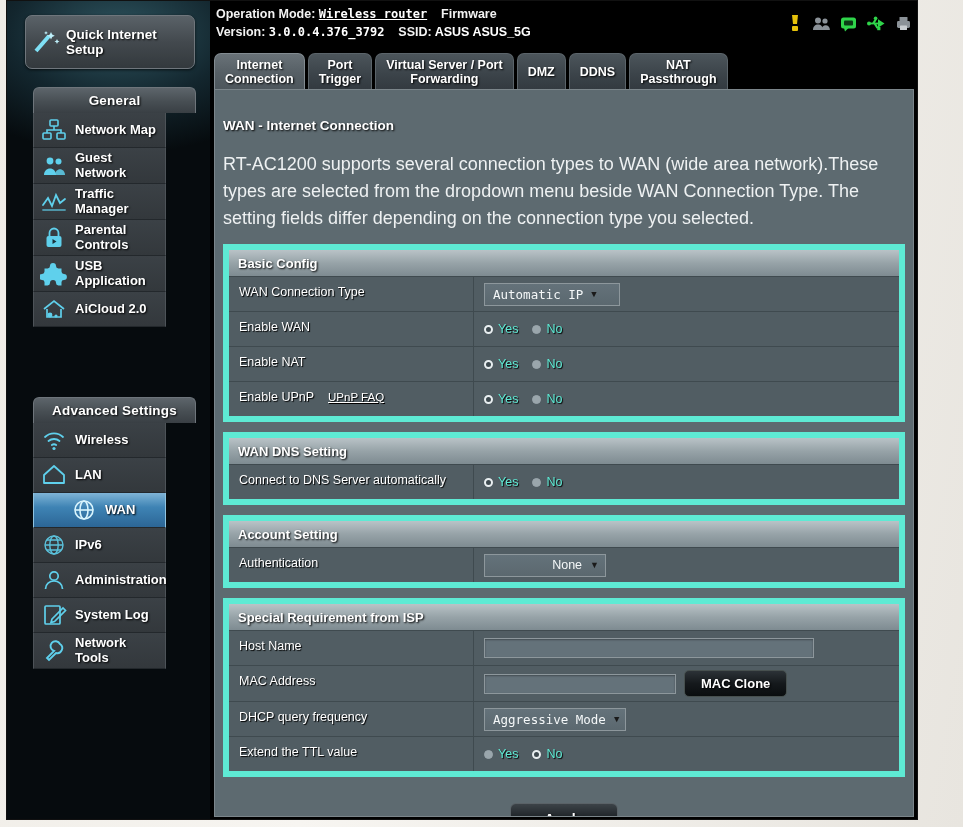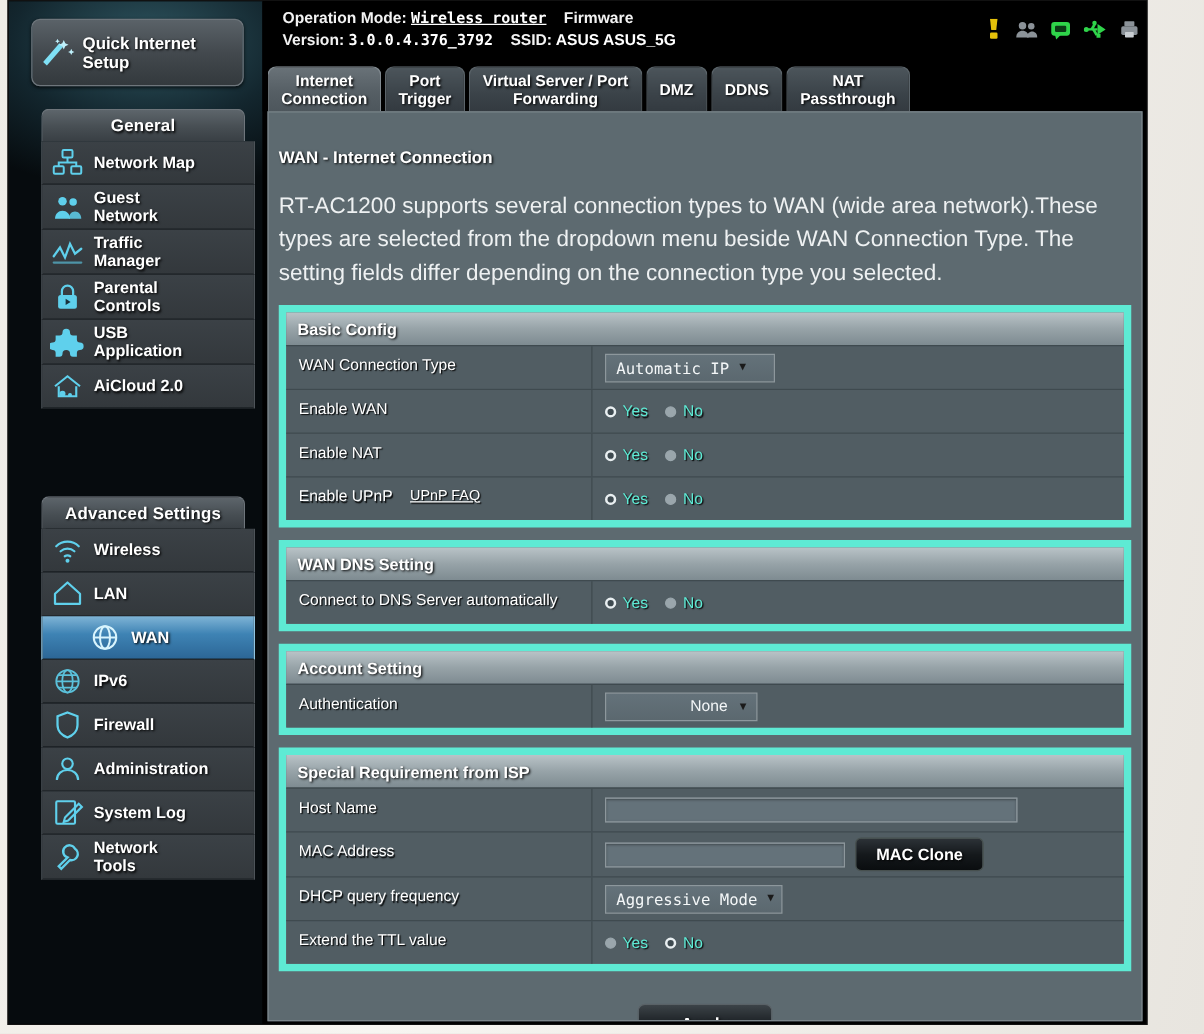--- a/index.html
+++ b/index.html
@@ -50,21 +50,21 @@
     position: absolute; left: 26px;
     width: 163px; height: 26px;
     background: linear-gradient(180deg,#5d656b 0%,#474e53 55%,#393f44 100%);
     border-radius: 6px 6px 0 0;
     border: 1px solid #6e757b; border-bottom: none;
     color: #fff; font-weight: bold; font-size: 13.5px;
     display: flex; align-items: center; justify-content: center;
     text-shadow: 1px 1px 2px #000;
     letter-spacing: .2px;
   }
-  .menu-list { position: absolute; left: 26px; width: 171px; }
+  .menu-list { position: absolute; left: 26px; width: 133px; }
   .menu-item {
     position: relative;
     min-height: 35px;
     background: linear-gradient(180deg,#3b4146 0%,#33383c 100%);
     border-bottom: 1px solid #23282c;
     border-left: 1px solid #4d5358; border-right: 1px solid #4d5358;
     display: flex; align-items: center; gap: 7px;
     padding: 3px 4px 3px 6px;
     cursor: pointer;
   }
@@ -81,21 +81,21 @@
   #main {
     position: absolute; left: 203px; top: 0;
     width: 709px; height: 820px;
     background: #000;
   }
   #topbar {
     position: absolute; left: 0; top: 0; width: 709px; height: 48px;
     background: #000;
     color: #fff;
   }
-  .tb-line { position: absolute; left: 16px; font-size: 12.5px; font-weight: bold;
+  .tb-line { position: absolute; left: 6px; font-size: 12.5px; font-weight: bold;
              white-space: nowrap; text-shadow: 0 0 2px #000; }
   .tb-line.l1 { top: 6px; }
   .tb-line.l2 { top: 24px; }
   .tb-lbl { font-weight: bold; color: #f2f2f2; }
   .tb-val { font-weight: bold; color: #fff; }
   .tb-val.u { text-decoration: underline; font-family: "DejaVu Sans Mono", monospace; font-size: 12px; }
   .tb-mono { font-family: "DejaVu Sans Mono", monospace; font-size: 12px; }
   #statusicons { position: absolute; right: 8px; top: 14px; display: flex; gap: 10px; align-items: center; }
   
   #tabs {
@@ -344,26 +344,20 @@
           <svg class="ico" viewBox="0 0 28 26">
             <g fill="none" stroke="#5fd0ec" stroke-width="1.4" opacity=".9">
               <circle cx="14" cy="13" r="9"></circle>
               <ellipse cx="14" cy="13" rx="4.2" ry="9"></ellipse>
               <path d="M5 13 h18 M6.5 8 h15 M6.5 18 h15"></path>
             </g>
           </svg>
           <div class="menu-lbl">IPv6</div>
         </div>
 
-        <div class="menu-item">
-          <svg class="ico" viewBox="0 0 28 26">
-            <path fill="none" stroke="#5fd0ec" stroke-width="1.8" d="M14 3 L22 6 v7 c0 5-4 8.5-8 10 c-4-1.5-8-5-8-10 V6z"></path>
-          </svg>
-          <div class="menu-lbl">Firewall</div>
-        </div>
 
         <div class="menu-item">
           <svg class="ico" viewBox="0 0 28 26">
             <g fill="none" stroke="#5fd0ec" stroke-width="1.7">
               <circle cx="14" cy="9" r="4.2"></circle>
               <path d="M5.5 22 c0-5 4-8 8.5-8 s8.5 3 8.5 8"></path>
             </g>
           </svg>
           <div class="menu-lbl">Administration</div>
         </div>

